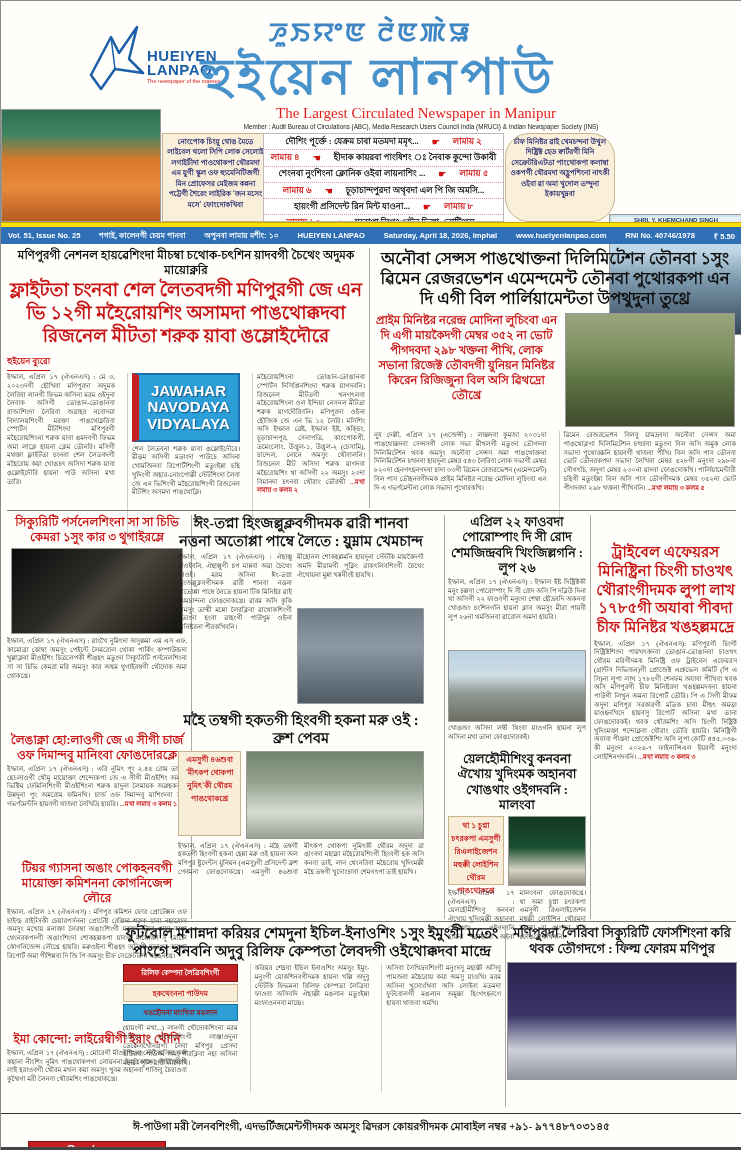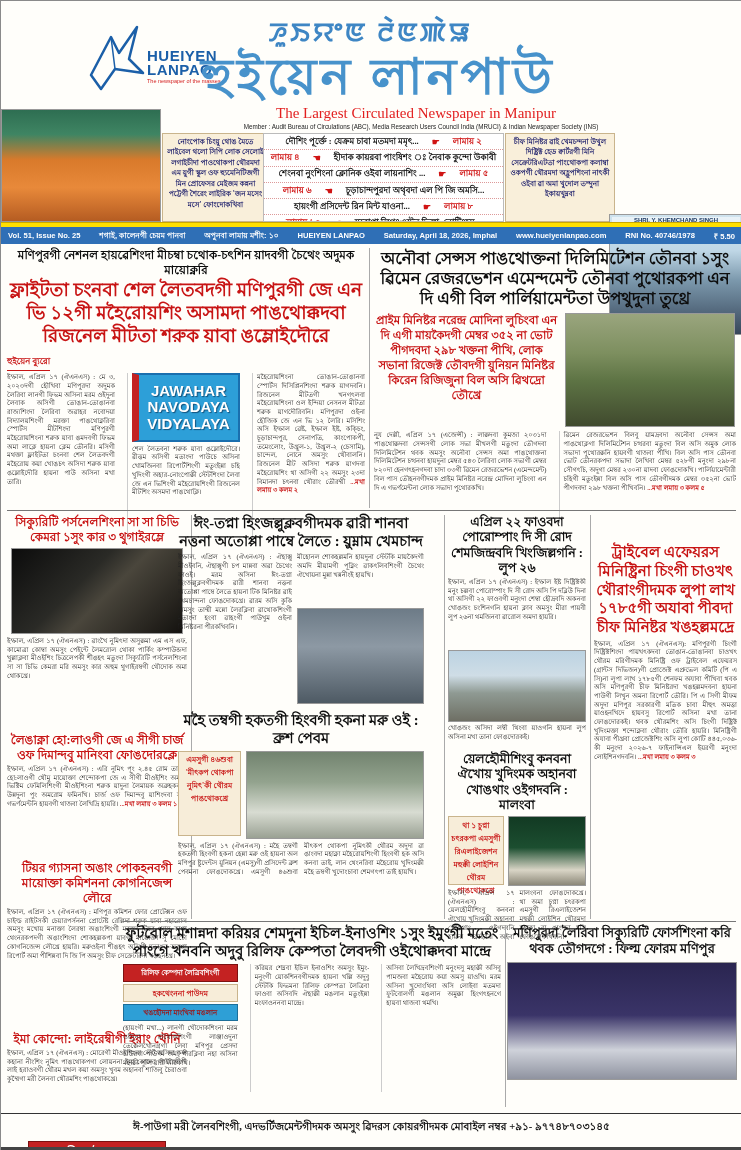--- a/index.html
+++ b/index.html
@@ -121,21 +121,21 @@
       <span class="ptr">☛</span>
       <span class="pageref">লামায় ৮</span>
     </div>
     <div class="trow" style="border-bottom:none;">
       <span class="pageref">লামায় ১০</span>
       <span class="ptr">☚</span>
       <span>য়ুরোপা লিগঃএস্টন ভিল্লা, নোটিংহম...</span>
     </div>
   </div>
 
-  <div class="abs tease-box" style="left:504px;top:132px;width:100px;height:81px;">চীফ মিনিষ্টর ৱাই খেমচন্দনা উখুল দিষ্ট্রিক্ট হেড ক্বার্টরগী মিনি সেক্রেটরিএটতা পাংথোকপা কলাম্বা ওকপগী থৌরমদা অহ্লুপশিংনা নাৎকী ওইবা ৱা অমা খুদোল তম্দুনা ইকায়খুম্নবা</div>
+  <div class="abs tease-box" style="left:504px;top:132px;width:100px;height:81px;border-radius:24px;">চীফ মিনিষ্টর ৱাই খেমচন্দনা উখুল দিষ্ট্রিক্ট হেড ক্বার্টরগী মিনি সেক্রেটরিএটতা পাংথোকপা কলাম্বা ওকপগী থৌরমদা অহ্লুপশিংনা নাৎকী ওইবা ৱা অমা খুদোল তম্দুনা ইকায়খুম্নবা</div>
 
   <div class="abs photo ph-cm" style="left:608px;top:100px;width:132px;height:119px;">
     <div class="cap-on-photo">SHRI. Y. KHEMCHAND SINGH</div>
   </div>
 
   <div class="abs ybar" style="left:0;top:221px;width:741px;height:4px;"></div>
   <div class="abs bluebar" style="left:0;top:226px;width:727px;height:17px;">
     <span>Vol. 51, Issue No. 25</span>
     <span>শগাই, কালেনগী চেয়ম পানবা</span>
     <span>অপুনবা লামায় মশীং: ১০</span>

